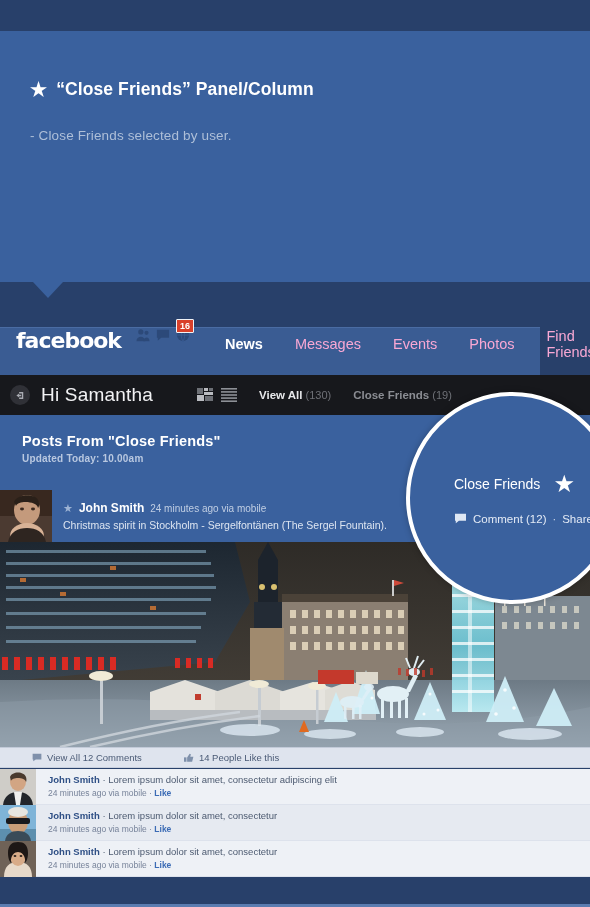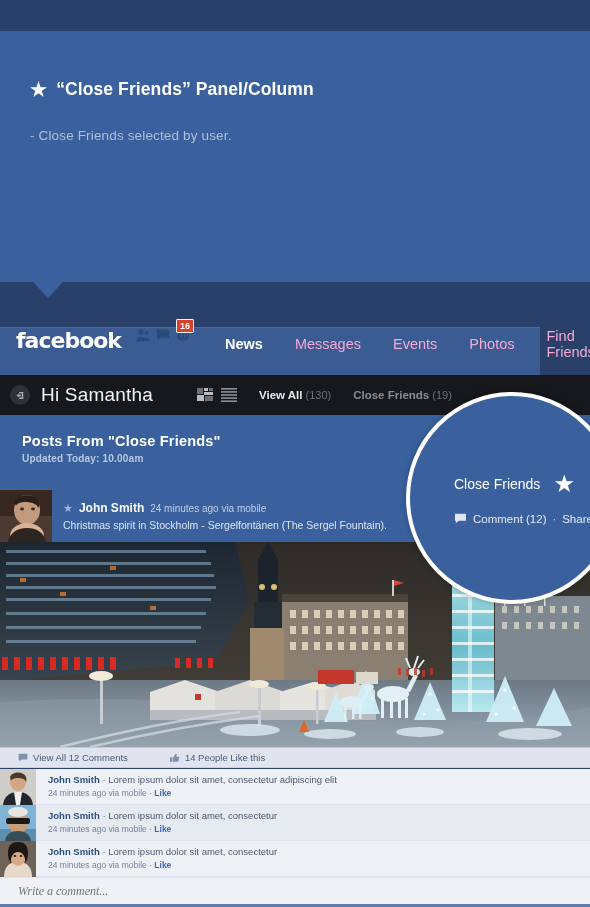--- a/index.html
+++ b/index.html
@@ -96,21 +96,21 @@
   .poster-time { color: #c0cee3; font-size: 10px; }
   .post-caption { color: #dde5f1; font-size: 10.5px; margin-top: 4px; }
 
   
   .photo { position: absolute; left: 0; top: 542px; width: 590px; height: 205px; overflow: hidden; background:#2a2622; }
 
   
   .actionsbar {
     position: absolute; left: 0; top: 747px; width: 590px; height: 21px;
     background: #dfe4ee; border-top: 1px solid #c3cbd9; border-bottom: 1px solid #c9d0dd;
-    display: flex; align-items: center;
+    display: flex; align-items: center; padding-left: 14px;
   }
   .act { display: flex; align-items: center; gap: 5px; color: #4a5a75; font-size: 9.5px; }
   .act:first-child { margin-left: 18px; }
   .act + .act { margin-left: 42px; text-align: right; }
   .act svg { fill: #7f90ab; }
 
   .comments { position: absolute; left: 0; top: 769px; width: 590px; }
   .crow { display: flex; height: 36px; background: #eef1f6; border-bottom: 1px solid #dde2ec; }
   .crow:nth-child(even) { background: #e6eaf1; }
   .cavatar { width: 36px; height: 36px; flex: 0 0 36px; overflow: hidden; position: relative; }
@@ -568,23 +568,20 @@
           <span>Lorem ipsum dolor sit amet, consectetur</span>
         </div>
         <div class="cmeta">
           <span>24 minutes ago via mobile ·</span>
           <span class="clike">Like</span>
         </div>
       </div>
     </div>
   </div>
 
-  <div class="writebox">
-    <input class="writebox-inner" type="text" placeholder="Write a comment..." style="">
-  </div>
   <div class="bottomline"></div>
 
   <div class="circle">
     <div class="circle-row1">
       <span class="circle-title">Close Friends</span>
       <span class="circle-star">★</span>
     </div>
     <div class="circle-row2">
       <svg width="13" height="11" viewBox="0 0 16 14" fill="#dfe8f4">
         <path d="M1 1h14v9H6l-4 3V10H1z"></path>

